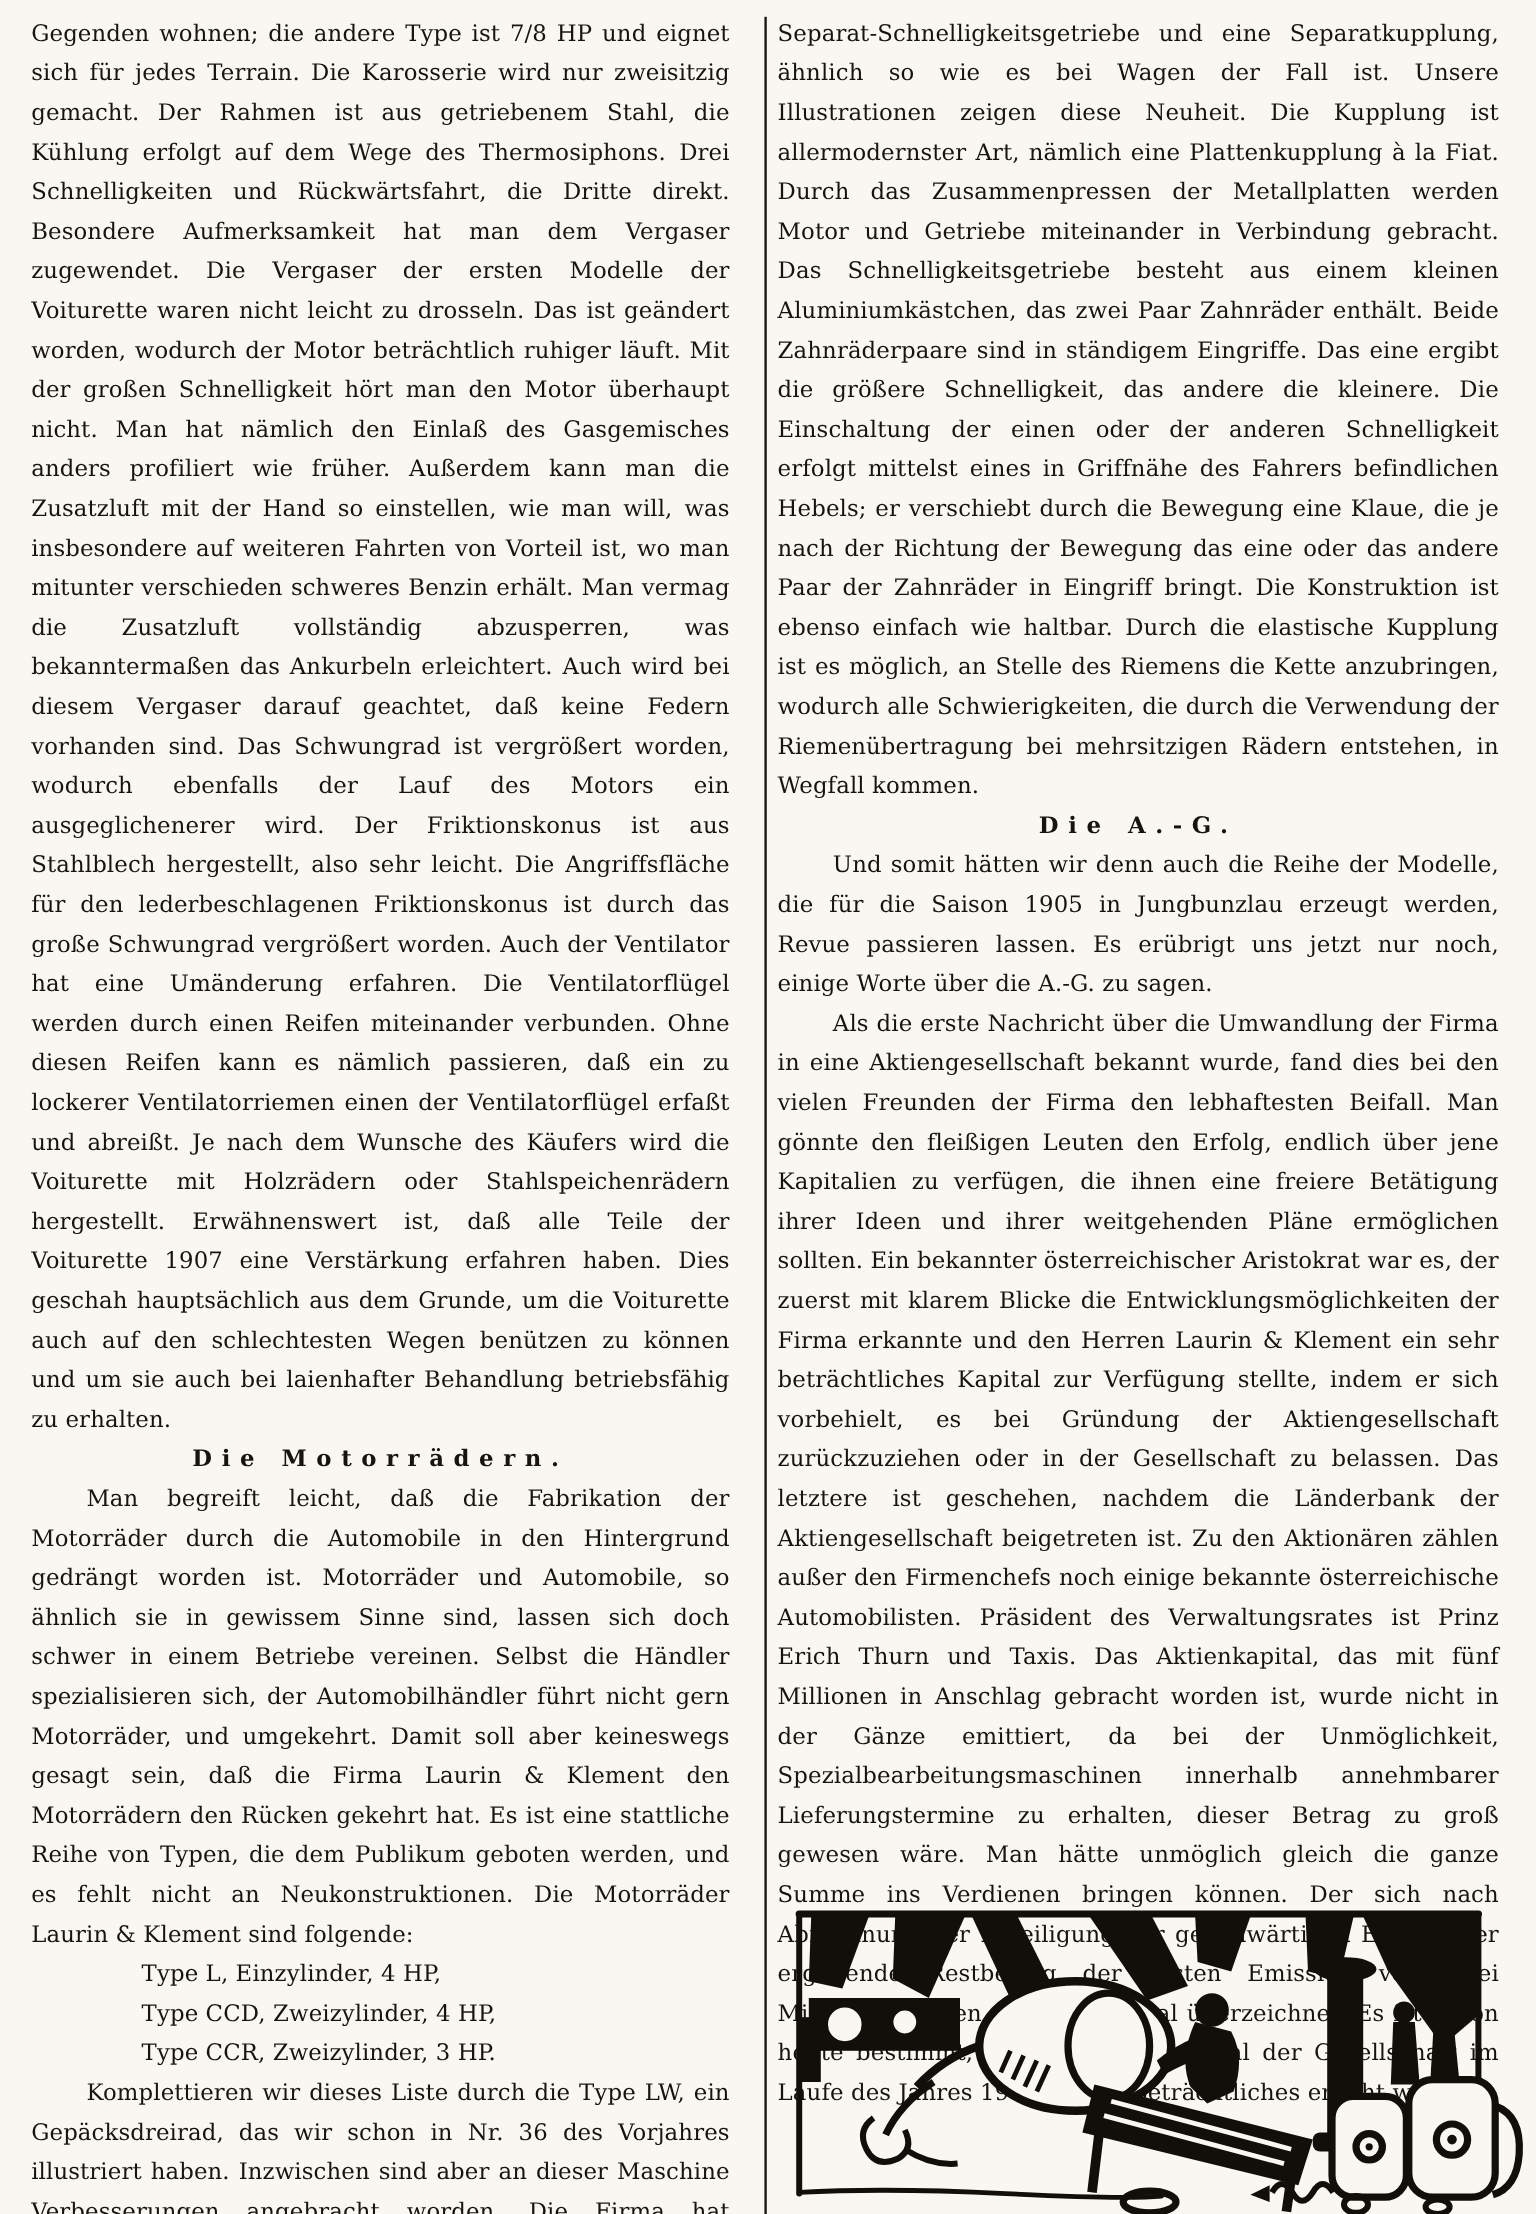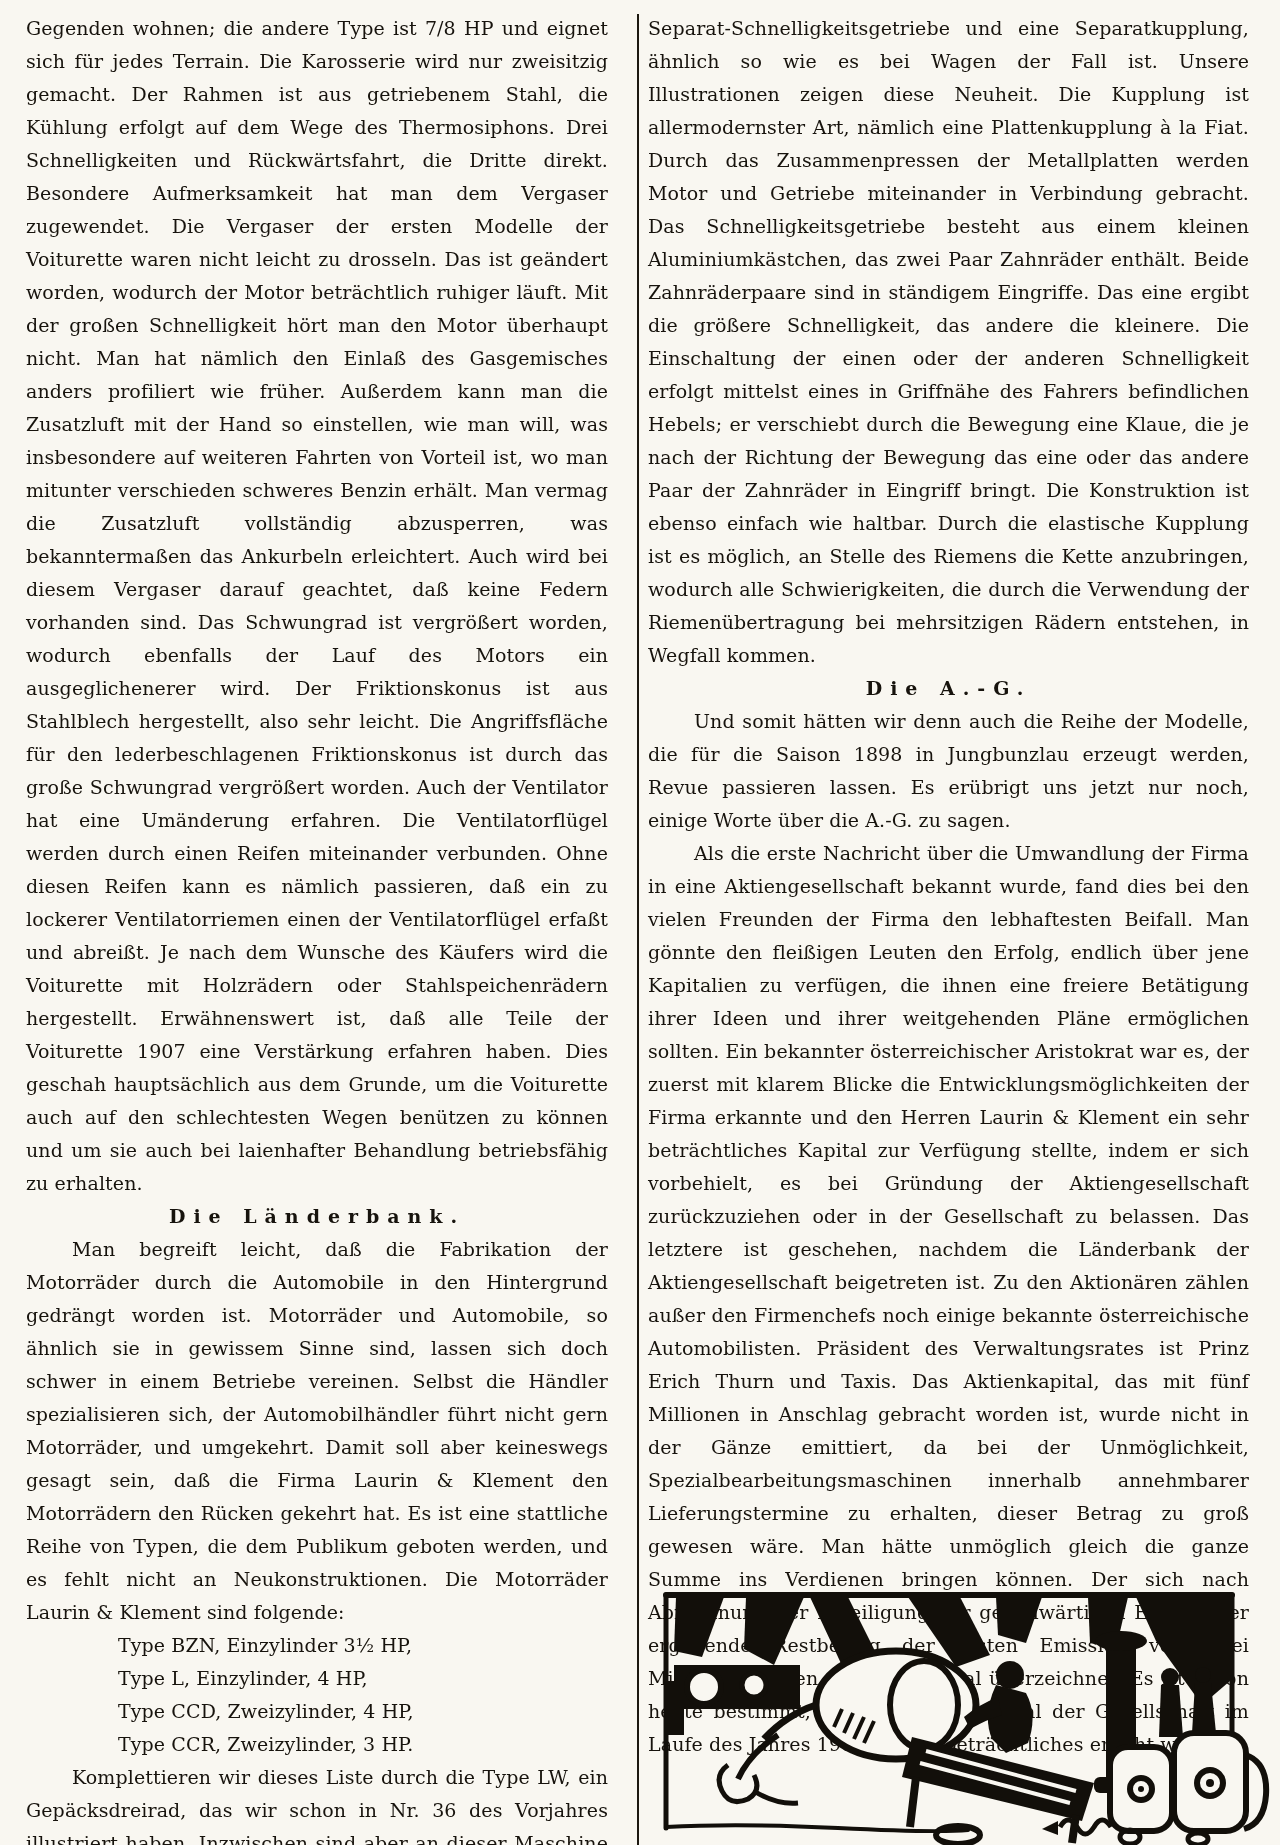--- a/index.html
+++ b/index.html
@@ -48,37 +48,36 @@
     width:614px;height:260px;
   }
 </style>
 </head>
 <body>
 
 <div class="page">
 
   <div class="col col-left">
     <p class="noindent">Gegenden wohnen; die andere Type ist 7/8 HP und eignet sich für jedes Terrain. Die Karosserie wird nur zweisitzig gemacht. Der Rahmen ist aus getriebenem Stahl, die Kühlung erfolgt auf dem Wege des Thermosiphons. Drei Schnelligkeiten und Rückwärtsfahrt, die Dritte direkt. Besondere Aufmerksamkeit hat man dem Vergaser zugewendet. Die Vergaser der ersten Modelle der Voiturette waren nicht leicht zu drosseln. Das ist geändert worden, wodurch der Motor beträchtlich ruhiger läuft. Mit der großen Schnelligkeit hört man den Motor überhaupt nicht. Man hat nämlich den Einlaß des Gasgemisches anders profiliert wie früher. Außerdem kann man die Zusatzluft mit der Hand so einstellen, wie man will, was insbesondere auf weiteren Fahrten von Vorteil ist, wo man mitunter verschieden schweres Benzin erhält. Man vermag die Zusatzluft vollständig abzusperren, was bekanntermaßen das Ankurbeln erleichtert. Auch wird bei diesem Vergaser darauf geachtet, daß keine Federn vorhanden sind. Das Schwungrad ist vergrößert worden, wodurch ebenfalls der Lauf des Motors ein ausgeglichenerer wird. Der Friktionskonus ist aus Stahlblech hergestellt, also sehr leicht. Die Angriffsfläche für den lederbeschlagenen Friktionskonus ist durch das große Schwungrad vergrößert worden. Auch der Ventilator hat eine Umänderung erfahren. Die Ventilatorflügel werden durch einen Reifen miteinander verbunden. Ohne diesen Reifen kann es nämlich passieren, daß ein zu lockerer Ventilatorriemen einen der Ventilatorflügel erfaßt und abreißt. Je nach dem Wunsche des Käufers wird die Voiturette mit Holzrädern oder Stahlspeichenrädern hergestellt. Erwähnenswert ist, daß alle Teile der Voiturette 1907 eine Verstärkung erfahren haben. Dies geschah hauptsächlich aus dem Grunde, um die Voiturette auch auf den schlechtesten Wegen benützen zu können und um sie auch bei laienhafter Behandlung betriebsfähig zu erhalten.</p>
-    <p class="heading">Die Länderbank.</p>
+    <p class="heading">Die Motorrädern.</p>
     <p class="indent">Man begreift leicht, daß die Fabrikation der Motorräder durch die Automobile in den Hintergrund gedrängt worden ist. Motorräder und Automobile, so ähnlich sie in gewissem Sinne sind, lassen sich doch schwer in einem Betriebe vereinen. Selbst die Händler spezialisieren sich, der Automobilhändler führt nicht gern Motorräder, und umgekehrt. Damit soll aber keineswegs gesagt sein, daß die Firma Laurin &amp; Klement den Motorrädern den Rücken gekehrt hat. Es ist eine stattliche Reihe von Typen, die dem Publikum geboten werden, und es fehlt nicht an Neukonstruktionen. Die Motorräder Laurin &amp; Klement sind folgende:</p>
     <div class="type-list">
-      <div>Type BZN, Einzylinder 3½ HP,</div>
       <div>Type L, Einzylinder, 4 HP,</div>
       <div>Type CCD, Zweizylinder, 4 HP,</div>
       <div>Type CCR, Zweizylinder, 3 HP.</div>
     </div>
     <p class="indent">Komplettieren wir dieses Liste durch die Type LW, ein Gepäcksdreirad, das wir schon in Nr. 36 des Vorjahres illustriert haben. Inzwischen sind aber an dieser Maschine Verbesserungen angebracht worden. Die Firma hat erkannt, daß die in die Hinterräder eingebauten doppelten Uebersetzungen mit Leerlauf bei Gepäcksdreirädern den großen Fehler haben, daß sie nur eine relativ geringe Kraft übertragen können, und daß ihre Instandhaltung jedenfalls einige Sorgfalt erfordert. Um ein robusteres Organ zu schaffen, verwenden Laurin &amp; Klement ein</p>
   </div>
 
   <div class="divider"></div>
 
   <div class="col col-right">
     <p class="noindent">Separat-Schnelligkeitsgetriebe und eine Separatkupplung, ähnlich so wie es bei Wagen der Fall ist. Unsere Illustrationen zeigen diese Neuheit. Die Kupplung ist allermodernster Art, nämlich eine Plattenkupplung à la Fiat. Durch das Zusammenpressen der Metallplatten werden Motor und Getriebe miteinander in Verbindung gebracht. Das Schnelligkeitsgetriebe besteht aus einem kleinen Aluminiumkästchen, das zwei Paar Zahnräder enthält. Beide Zahnräderpaare sind in ständigem Eingriffe. Das eine ergibt die größere Schnelligkeit, das andere die kleinere. Die Einschaltung der einen oder der anderen Schnelligkeit erfolgt mittelst eines in Griffnähe des Fahrers befindlichen Hebels; er verschiebt durch die Bewegung eine Klaue, die je nach der Richtung der Bewegung das eine oder das andere Paar der Zahnräder in Eingriff bringt. Die Konstruktion ist ebenso einfach wie haltbar. Durch die elastische Kupplung ist es möglich, an Stelle des Riemens die Kette anzubringen, wodurch alle Schwierigkeiten, die durch die Verwendung der Riemenübertragung bei mehrsitzigen Rädern entstehen, in Wegfall kommen.</p>
     <p class="heading">Die A.-G.</p>
-    <p class="indent">Und somit hätten wir denn auch die Reihe der Modelle, die für die Saison 1898 in Jungbunzlau erzeugt werden, Revue passieren lassen. Es erübrigt uns jetzt nur noch, einige Worte über die A.-G. zu sagen.</p>
+    <p class="indent">Und somit hätten wir denn auch die Reihe der Modelle, die für die Saison 1905 in Jungbunzlau erzeugt werden, Revue passieren lassen. Es erübrigt uns jetzt nur noch, einige Worte über die A.-G. zu sagen.</p>
     <p class="indent">Als die erste Nachricht über die Umwandlung der Firma in eine Aktiengesellschaft bekannt wurde, fand dies bei den vielen Freunden der Firma den lebhaftesten Beifall. Man gönnte den fleißigen Leuten den Erfolg, endlich über jene Kapitalien zu verfügen, die ihnen eine freiere Betätigung ihrer Ideen und ihrer weitgehenden Pläne ermöglichen sollten. Ein bekannter österreichischer Aristokrat war es, der zuerst mit klarem Blicke die Entwicklungsmöglichkeiten der Firma erkannte und den Herren Laurin &amp; Klement ein sehr beträchtliches Kapital zur Verfügung stellte, indem er sich vorbehielt, es bei Gründung der Aktiengesellschaft zurückzuziehen oder in der Gesellschaft zu belassen. Das letztere ist geschehen, nachdem die Länderbank der Aktiengesellschaft beigetreten ist. Zu den Aktionären zählen außer den Firmenchefs noch einige bekannte österreichische Automobilisten. Präsident des Verwaltungsrates ist Prinz Erich Thurn und Taxis. Das Aktienkapital, das mit fünf Millionen in Anschlag gebracht worden ist, wurde nicht in der Gänze emittiert, da bei der Unmöglichkeit, Spezialbearbeitungsmaschinen innerhalb annehmbarer Lieferungstermine zu erhalten, dieser Betrag zu groß gewesen wäre. Man hätte unmöglich gleich die ganze Summe ins Verdienen bringen können. Der sich nach Abrechnung der Beteiligung der gegenwärtigen Eigentümer ergebende Restbetrag der ersten Emission von zwei Millionen Kronen wurden dreimal überzeichnet. Es ist schon heute bestimmt, daß das Aktienkapital der Gesellschaft im Laufe des Jahres 1907 um ein beträchtliches erhöht wird.</p>
   </div>
 
   <div class="illustration">
     <svg width="614" height="260" viewBox="0 0 614 260" xmlns="http://www.w3.org/2000/svg">
       <g stroke="#120f0a" fill="none" stroke-linecap="round">
 
         <path d="M8 10 H574" stroke-width="6"></path>
         <path d="M8 10 V243" stroke-width="5"></path>
         <path d="M8 242 Q80 238 180 243 T310 245" stroke-width="4"></path>

